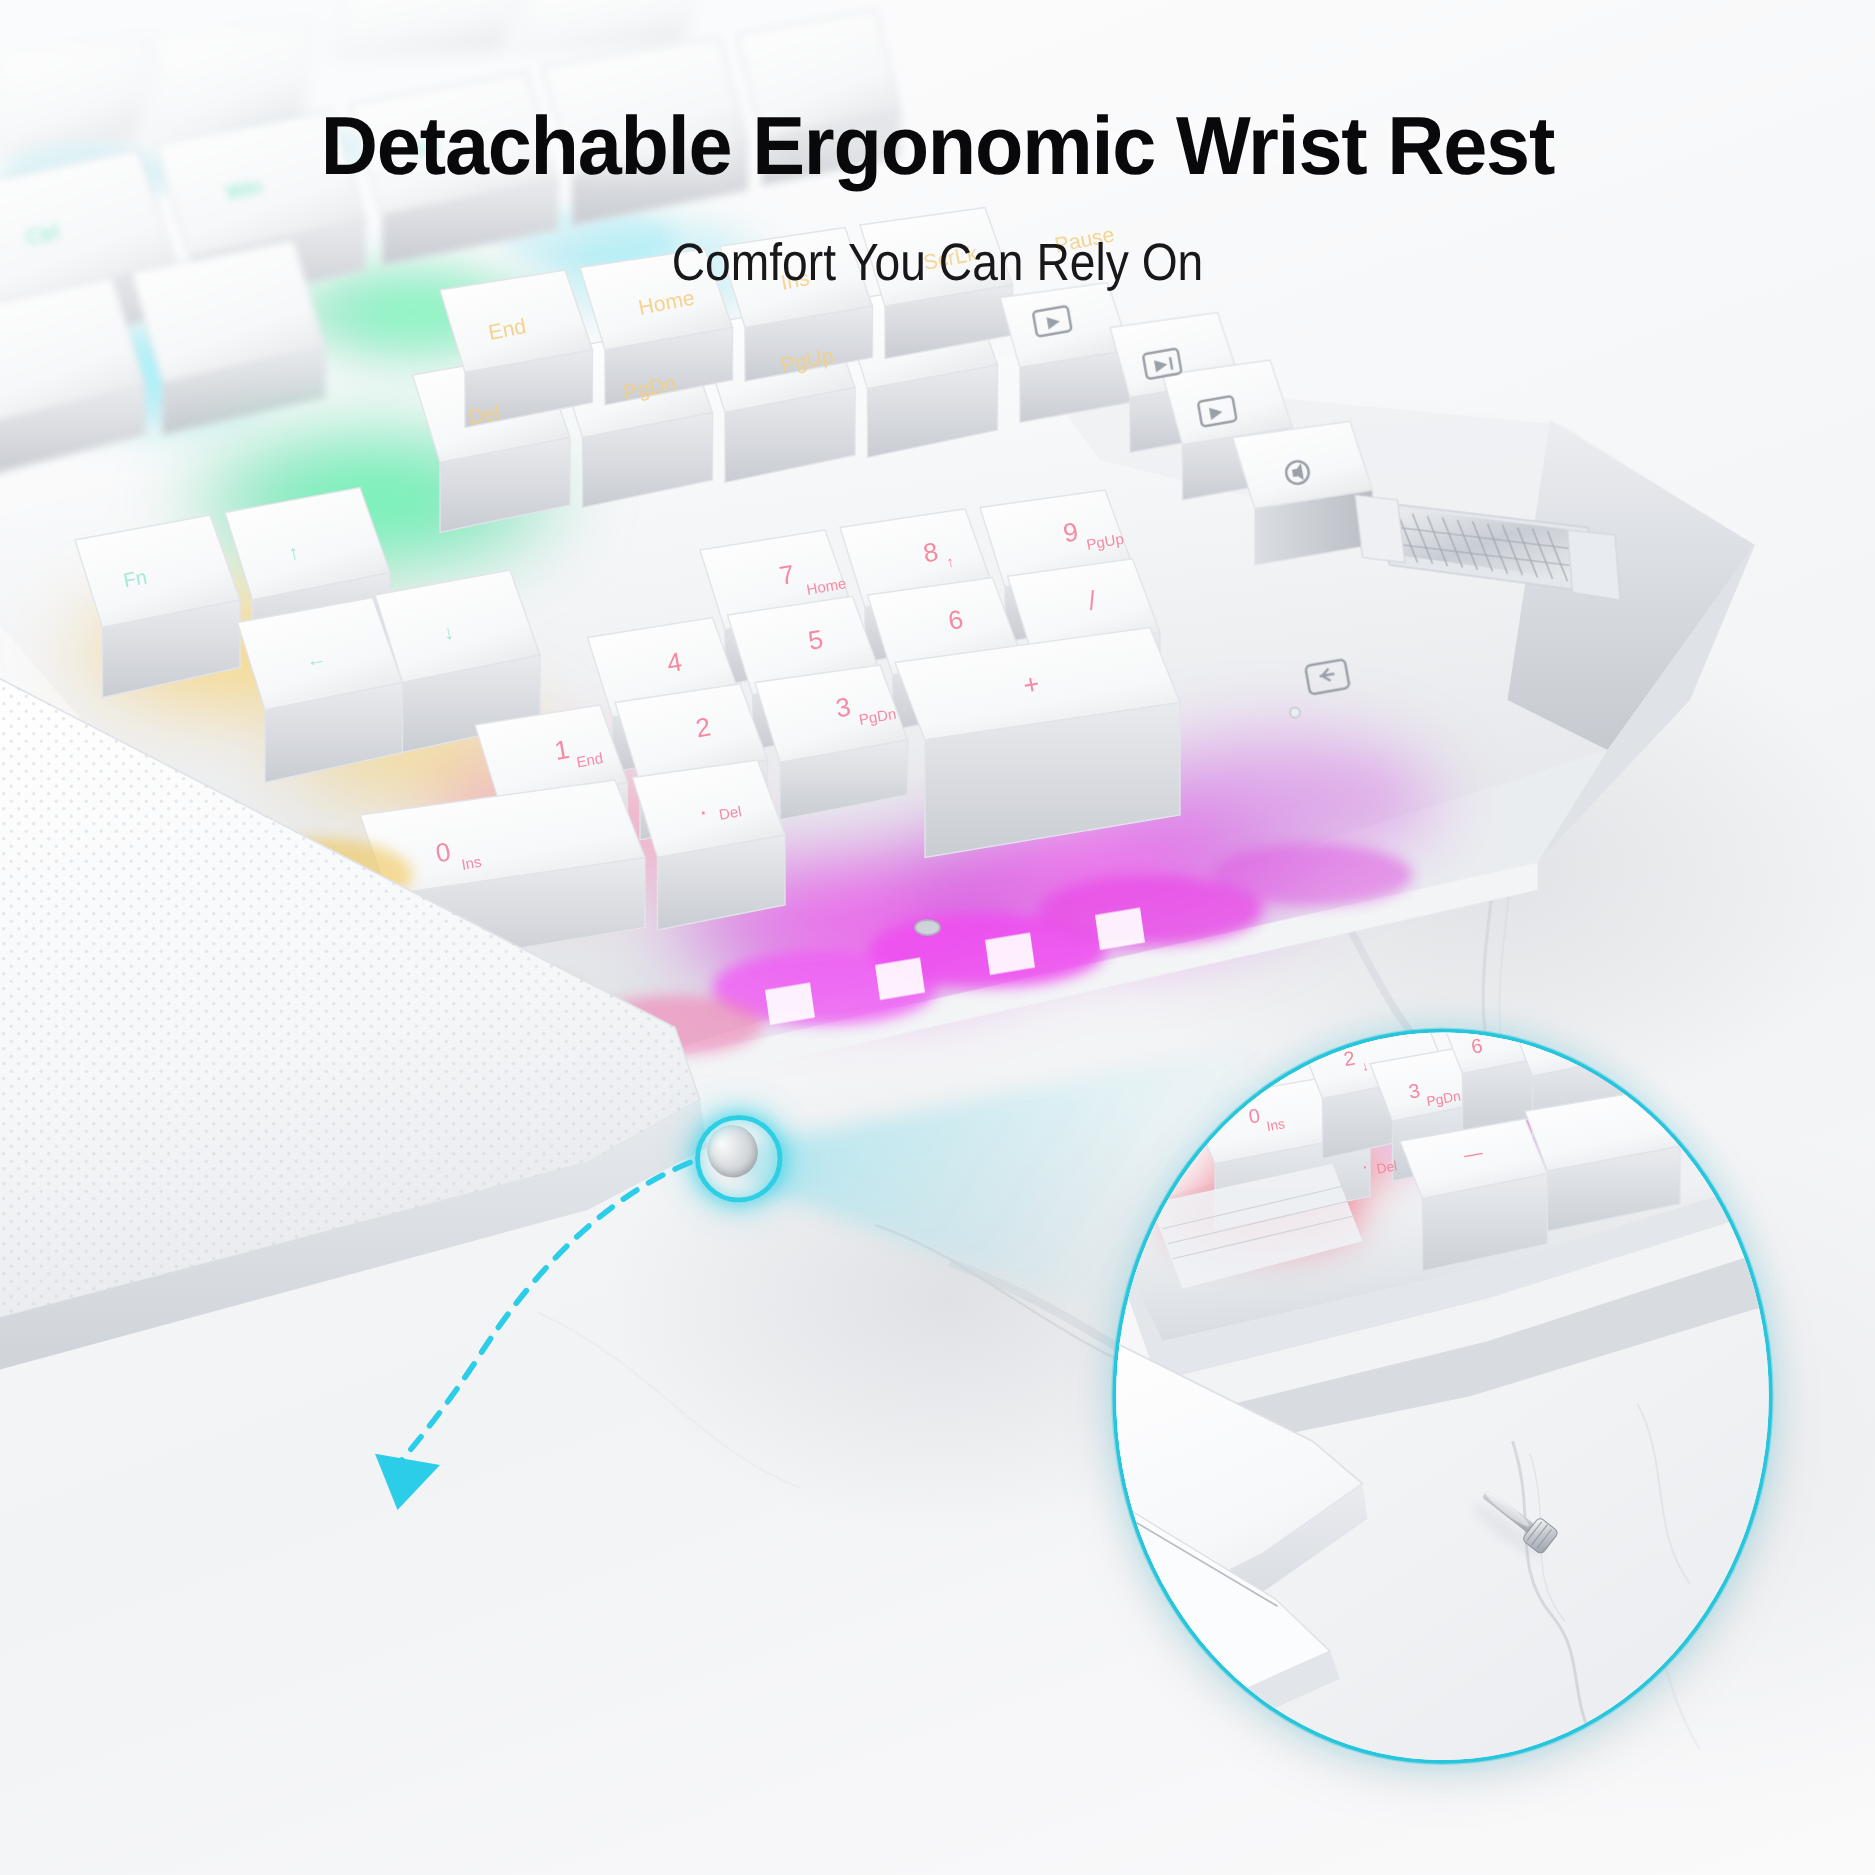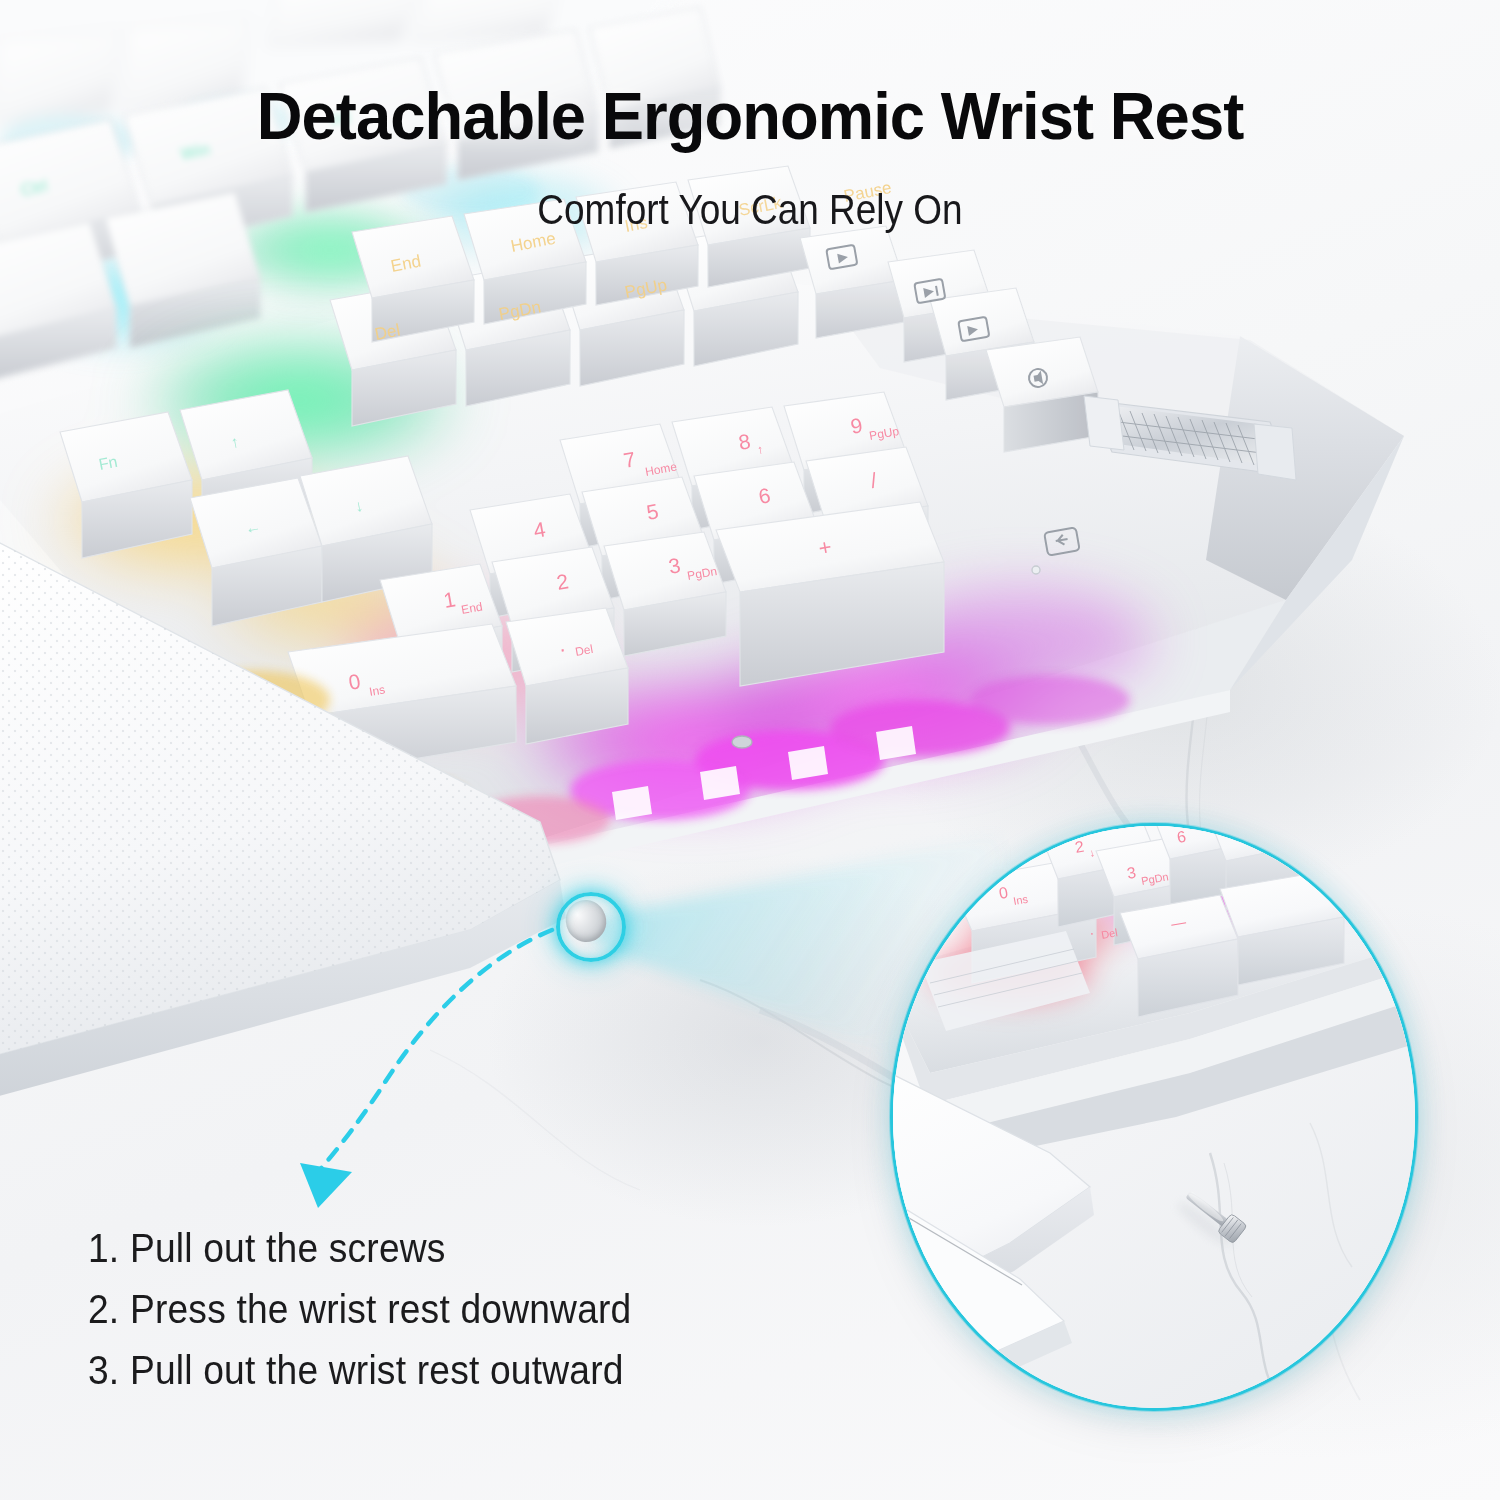--- a/index.html
+++ b/index.html
@@ -589,19 +589,14 @@
           <ellipse cx="20" cy="0" rx="22" ry="3.6" fill="#ffffff" opacity=".45"></ellipse>
           <ellipse cx="30" cy="14" rx="34" ry="7" fill="#b9bec5" opacity=".22" style="filter:blur(4px)"></ellipse>
         </g>
       </svg>
     </div>
   </div>
 
   <div class="title">Detachable Ergonomic Wrist Rest</div>
   <div class="subtitle">Comfort You Can Rely On</div>
 
-  <div class="steps">
-    <div class="step">1. Pull out the screws</div>
-    <div class="step">2. Press the wrist rest downward</div>
-    <div class="step">3. Pull out the wrist rest outward</div>
-  </div>
 
 </div>
 
 </body></html>

